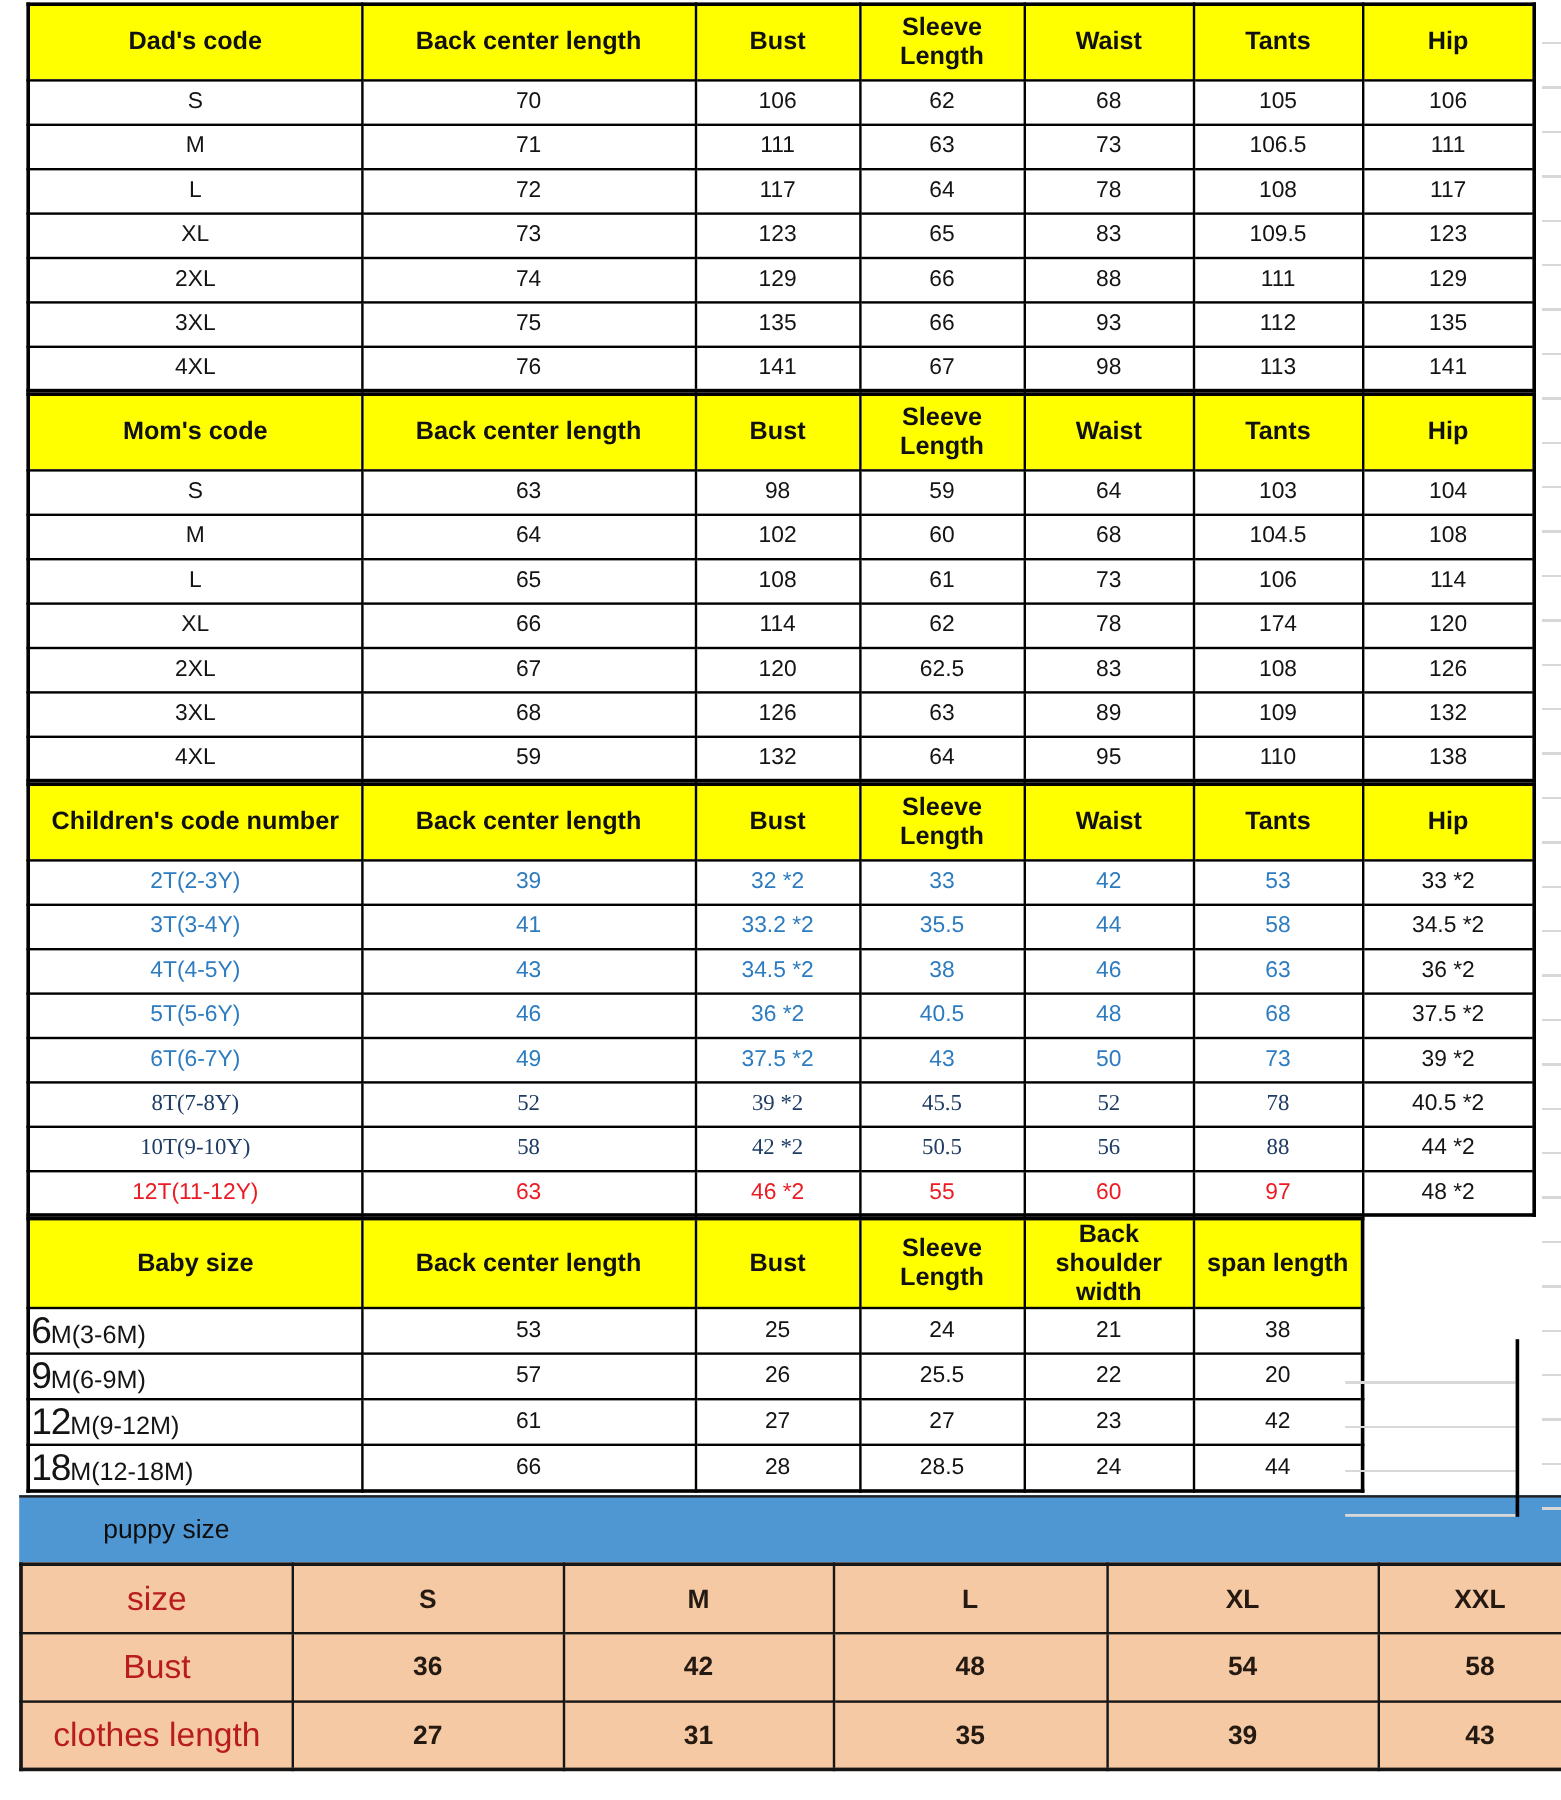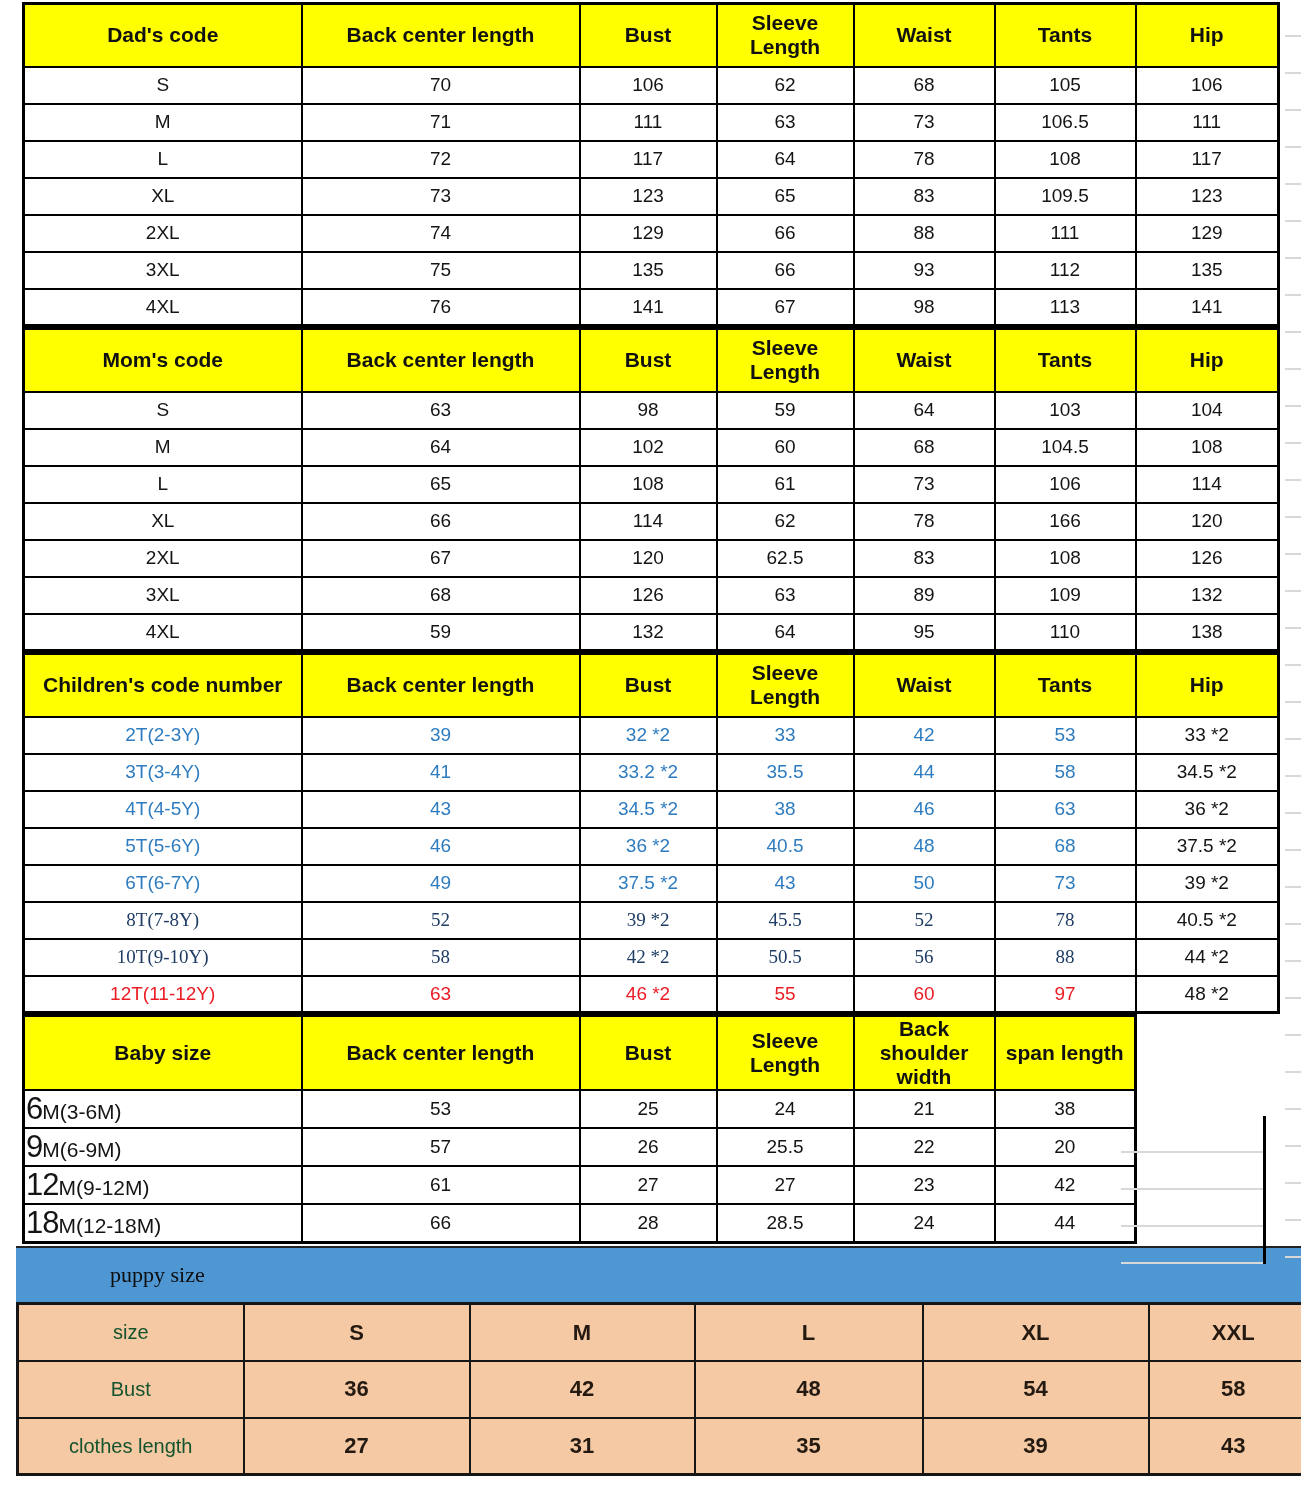--- a/index.html
+++ b/index.html
@@ -29,25 +29,25 @@
   td.c-blue{color:var(--blue);}
   td.c-navy{color:var(--navy); font-weight:500;font-family:Liberation Serif, serif;}
   td.c-red{color:var(--red);}
   .baby td.label-left{text-align:left; padding-left:1px; white-space:nowrap;}
   .baby .big{font-size:31px; letter-spacing:-1px;}
   .baby .rest{font-size:21px;}
   .band{
     margin-top:2px; width:1301px; height:54px; background:var(--band);
     display:flex; align-items:center; border-top:2px solid #222;
   }
-  .band span{margin-left:94px; font-size:22px; color:#0d0d0d;font-family:Liberation Serif, serif;}
+  .band span{margin-left:70px; font-size:22px; color:#0d0d0d;}
   .puppy{width:1301px; border:3px solid #161616; background:var(--peach);}
   .puppy td{border:2px solid #161616; text-align:center; vertical-align:middle; padding:0;}
   .puppy tr{height:57px;}
-  .puppy td.plabel{font-size:20px; color:#14532d;}
+  .puppy td.plabel{font-size:28px; color:#b91c1c;}
   .puppy td.pval{font-size:22px; font-weight:700; color:#241a12;}
   .grid-right{
     position:absolute; top:0; right:0; width:32px; height:1265px;
     background:repeating-linear-gradient(to bottom, transparent 0 35px, var(--grid) 35px 37px);
   }
   .grid-baby{
     position:absolute; left:1121px; top:1116px; width:142px; height:148px;
     border-right:3px solid var(--line);
     background:repeating-linear-gradient(to bottom, transparent 0 35px, var(--grid) 35px 37px);
   }
@@ -192,21 +192,21 @@
             <td class="c-black">73</td>
             <td class="c-black">106</td>
             <td class="c-black">114</td>
           </tr>
           <tr>
             <td class="c-black">XL</td>
             <td class="c-black">66</td>
             <td class="c-black">114</td>
             <td class="c-black">62</td>
             <td class="c-black">78</td>
-            <td class="c-black">166</td>
+            <td class="c-black">174</td>
             <td class="c-black">120</td>
           </tr>
           <tr>
             <td class="c-black">2XL</td>
             <td class="c-black">67</td>
             <td class="c-black">120</td>
             <td class="c-black">62.5</td>
             <td class="c-black">83</td>
             <td class="c-black">108</td>
             <td class="c-black">126</td>

